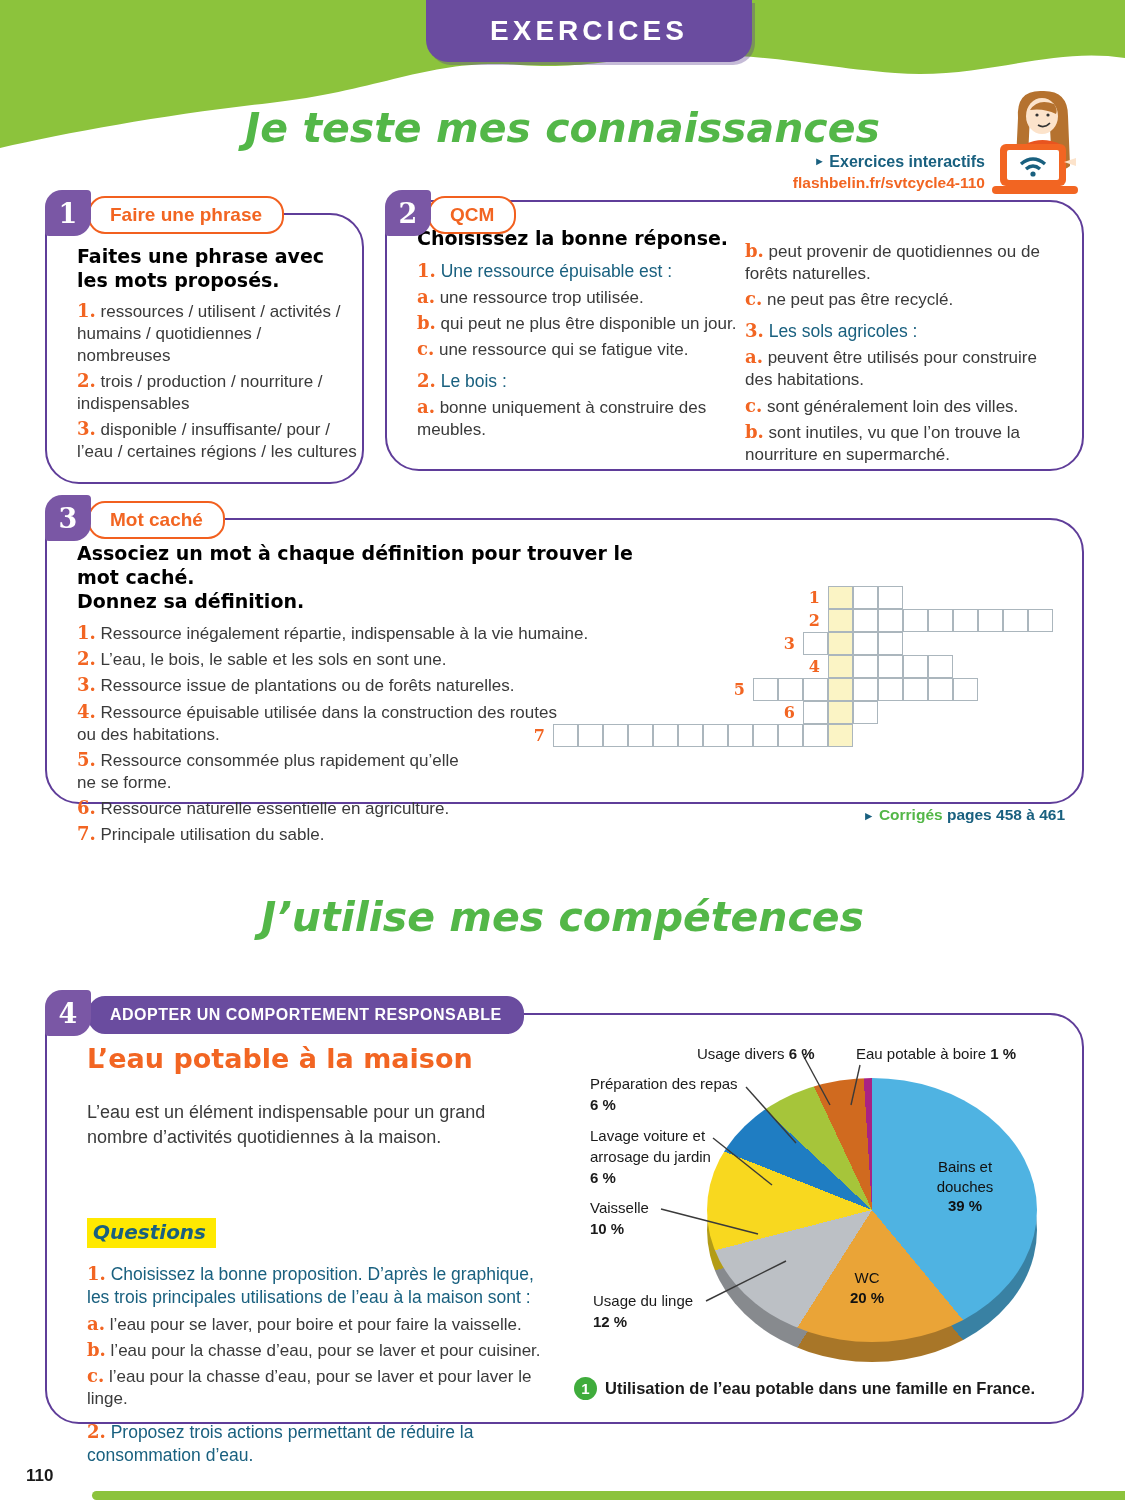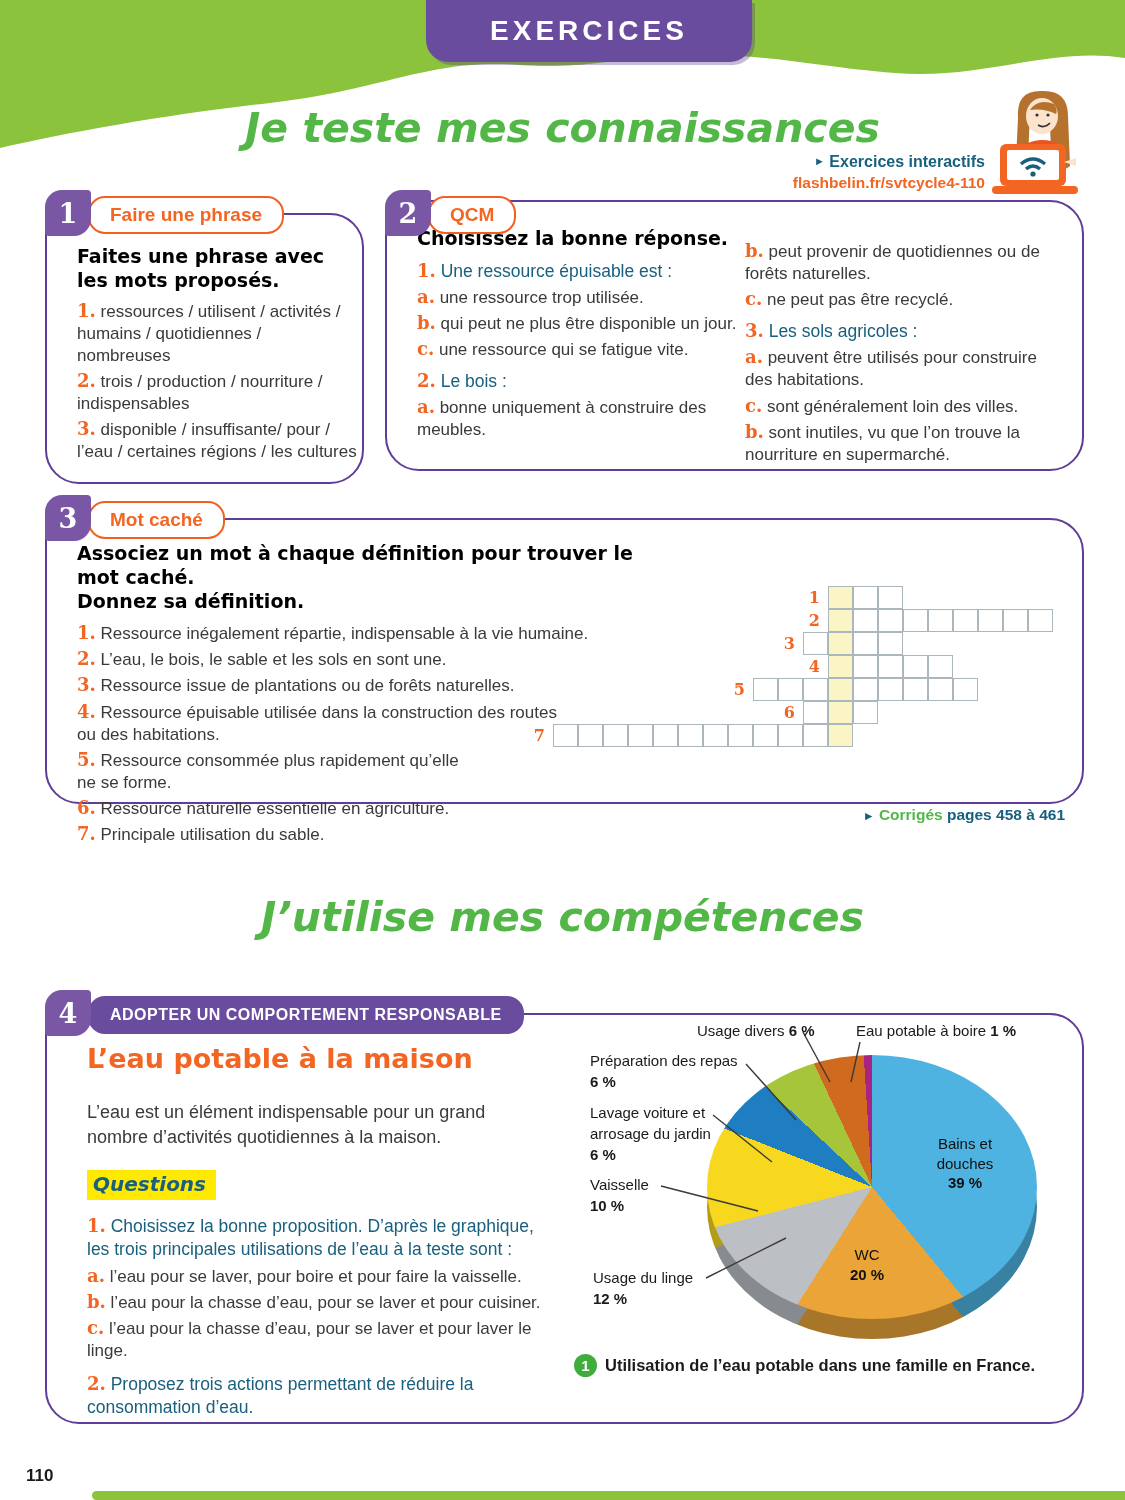--- a/index.html
+++ b/index.html
@@ -43,21 +43,21 @@
   #corriges .green{color:#53b748;}
   #corriges .blue{color:#19607f;}
   
   #ex4-heading{color:#f26522;font-size:27px;font-weight:bold;font-family:"DejaVu Sans",sans-serif;}
   #ex4-intro{font-size:18px;line-height:1.4;margin-top:26px;width:460px;}
   #questions-badge{display:inline-block;background:#ffe900;color:#19607f;font-weight:bold;font-style:italic;
         font-family:"DejaVu Sans",sans-serif;font-size:20px;padding:2px 10px 4px 6px;}
   #ex4-questions .li{width:470px;}
   #ex4-questions .li.q{color:#19607f;margin-top:10px;}
   
-  #chart{position:absolute;left:560px;top:1002px;width:515px;height:400px;}
+  #chart{position:absolute;left:560px;top:1025px;width:515px;height:400px;}
   .pie{position:absolute;left:147px;width:330px;height:264px;border-radius:50%;}
   #pieRim{top:73px;filter:brightness(.72);}
   #pieTop{top:53px;}
   .plabel{position:absolute;font-size:15px;color:#1a1a1a;line-height:1.4;}
   .plabel b{font-weight:bold;}
   .inlabel{position:absolute;font-size:15px;color:#111;text-align:center;line-height:1.3;}
   #clines{position:absolute;left:0;top:0;}
   #caption{position:absolute;left:14px;top:352px;display:flex;align-items:center;gap:8px;}
   #caption .badge{width:23px;height:23px;border-radius:50%;background:#3fac3c;color:#fff;font-weight:bold;
         font-size:15px;display:flex;align-items:center;justify-content:center;flex:0 0 auto;}
@@ -238,25 +238,25 @@
   <div class="extab" style="left:45px;top:990px;">
     <span>4</span>
     </div>
   <div class="expill purple" style="left:88px;top:996px;">
     <span>ADOPTER UN COMPORTEMENT RESPONSABLE</span>
     </div>
   <div class="exbox" style="left:45px;top:1013px;width:1035px;height:407px;">
     <div class="content-col" style="left:40px;top:28px;width:470px;">
       <div id="ex4-heading">L’eau potable à la maison</div>
       <div id="ex4-intro">L’eau est un élément indispensable pour un grand nombre d’activités quotidiennes à la maison.</div>
-      <div style="margin-top:20px;">
+      <div style="margin-top:68px;">
         <span id="questions-badge">Questions</span>
       </div>
       <div id="ex4-questions" style="margin-top:14px;">
-          <div class="li q"><span class="onum">1.</span><span class="txt"> Choisissez la bonne proposition. D’après le graphique, les trois principales utilisations de l’eau à la teste sont :</span></div>
+          <div class="li q"><span class="onum">1.</span><span class="txt"> Choisissez la bonne proposition. D’après le graphique, les trois principales utilisations de l’eau à la maison sont :</span></div>
           <div class="li o"><span class="onum">a.</span><span class="txt"> l’eau pour se laver, pour boire et pour faire la vaisselle.</span></div>
           <div class="li o"><span class="onum">b.</span><span class="txt"> l’eau pour la chasse d’eau, pour se laver et pour cuisiner.</span></div>
           <div class="li o"><span class="onum">c.</span><span class="txt"> l’eau pour la chasse d’eau, pour se laver et pour laver le linge.</span></div>
           <div class="li q"><span class="onum">2.</span><span class="txt"> Proposez trois actions permettant de réduire la consommation d’eau.</span></div>
         </div>
     </div>
   </div>
 
   <div id="chart">
     <div id="pieRim" class="pie" style="background: conic-gradient(rgb(79, 179, 226) 0deg, rgb(79, 179, 226) 140.4deg, rgb(234, 164, 55) 140.4deg, rgb(234, 164, 55) 212.4deg, rgb(188, 192, 197) 212.4deg, rgb(188, 192, 197) 255.6deg, rgb(248, 216, 31) 255.6deg, rgb(248, 216, 31) 291.6deg, rgb(31, 125, 194) 291.6deg, rgb(31, 125, 194) 313.2deg, rgb(166, 197, 58) 313.2deg, rgb(166, 197, 58) 334.8deg, rgb(208, 106, 31) 334.8deg, rgb(208, 106, 31) 356.4deg, rgb(169, 34, 132) 356.4deg, rgb(169, 34, 132) 360deg);"></div>

